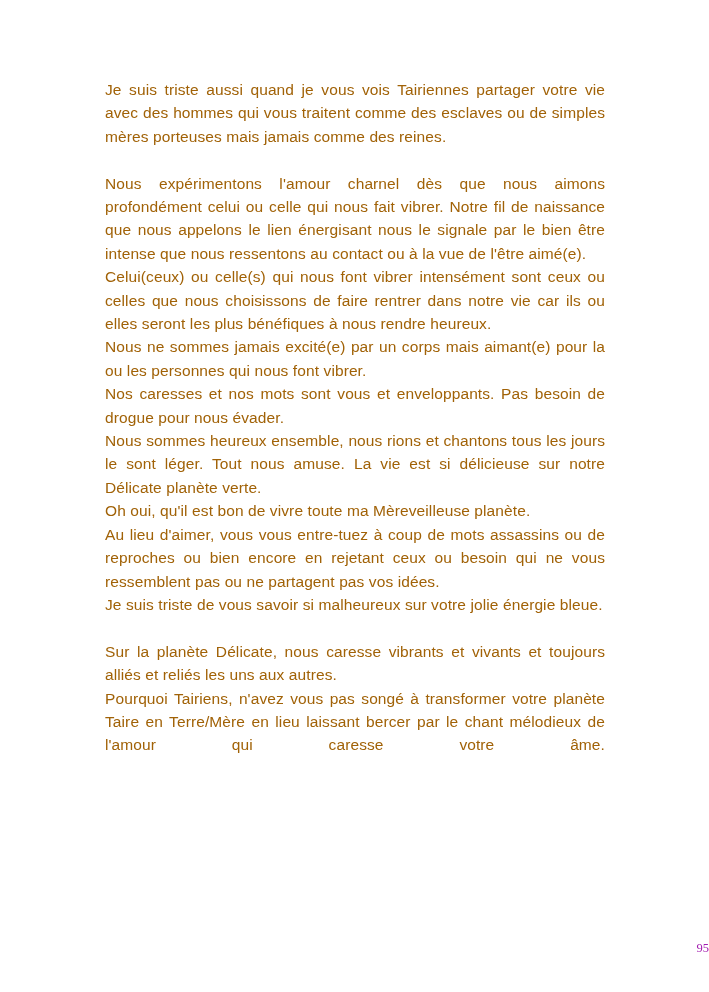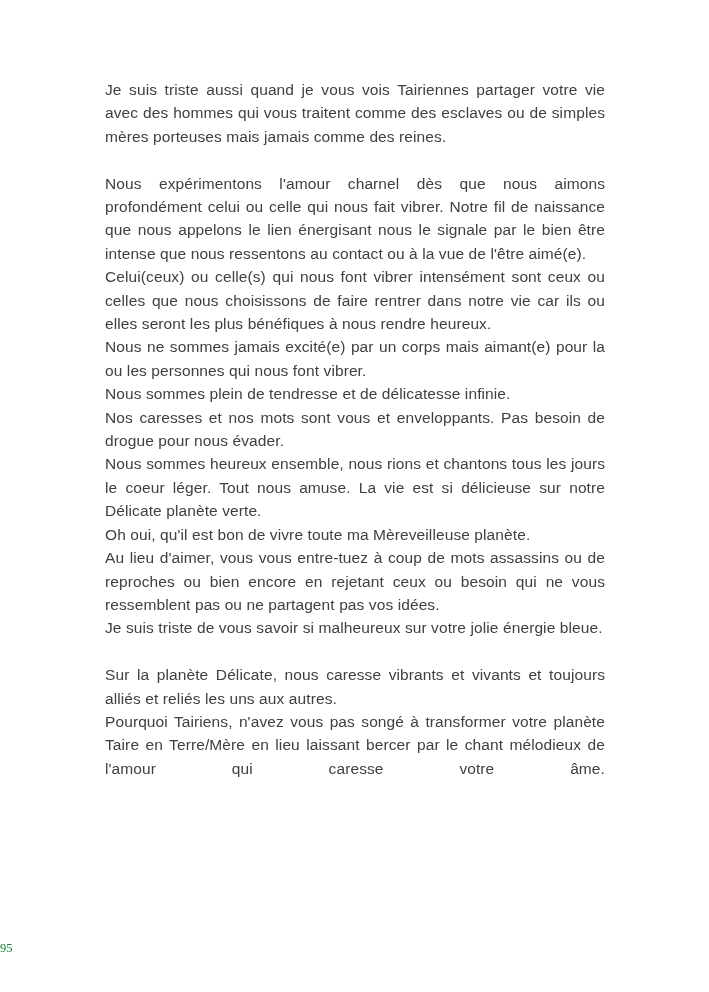--- a/index.html
+++ b/index.html
@@ -14,59 +14,58 @@
     margin: 0 auto;
     background: #ffffff;
     overflow: hidden;
     font-family: "Liberation Sans", "DejaVu Sans", sans-serif;
   }
   .text-block {
     position: absolute;
     top: 78px;
     left: 105px;
     width: 500px;
-    color: #404040;
+    color: #a16207;
     font-size: 15.5px;
     line-height: 23.4px;
     font-weight: 400;
     letter-spacing: 0.1px;
   }
   .para {
     margin: 0;
     text-align: justify;
   }
   .para.gap-after {
     margin-bottom: 23.4px;
   }
   .para.justify-last {
     text-align-last: justify;
   }
   .page-number {
     position: absolute;
     bottom: 36px;
     left: 0;
     width: 100%;
-    text-align: left;
+    text-align: right;
     font-family: "Liberation Serif", "DejaVu Serif", serif;
     font-size: 12.5px;
-    color: #15803d;
+    color: #a21caf;
   }
 </style>
 </head>
 <body>
 
 <div class="page">
   <div class="text-block">
     <p class="para gap-after">Je suis triste aussi quand je vous vois Tairiennes partager votre vie avec des hommes qui vous traitent comme des esclaves ou de simples mères porteuses mais jamais comme des reines.</p>
     <p class="para">Nous expérimentons l'amour charnel dès que nous aimons profondément celui ou celle qui nous fait vibrer. Notre fil de naissance que nous appelons le lien énergisant nous le signale par le bien être intense que nous ressentons au contact ou à la vue de l'être aimé(e).</p>
     <p class="para">Celui(ceux) ou celle(s) qui nous font vibrer intensément sont ceux ou celles que nous choisissons de faire rentrer dans notre vie car ils ou elles seront les plus bénéfiques à nous rendre heureux.</p>
     <p class="para">Nous ne sommes jamais excité(e) par un corps mais aimant(e) pour la ou les personnes qui nous font vibrer.</p>
-    <p class="para">Nous sommes plein de tendresse et de délicatesse infinie.</p>
     <p class="para">Nos caresses et nos mots sont vous et enveloppants. Pas besoin de drogue pour nous évader.</p>
-    <p class="para">Nous sommes heureux ensemble, nous rions et chantons tous les jours le coeur léger. Tout nous amuse. La vie est si délicieuse sur notre Délicate planète verte.</p>
+    <p class="para">Nous sommes heureux ensemble, nous rions et chantons tous les jours le sont léger. Tout nous amuse. La vie est si délicieuse sur notre Délicate planète verte.</p>
     <p class="para">Oh oui, qu'il est bon de vivre toute ma Mèreveilleuse planète.</p>
     <p class="para">Au lieu d'aimer, vous vous entre-tuez à coup de mots assassins ou de reproches ou bien encore en rejetant ceux ou besoin qui ne vous ressemblent pas ou ne partagent pas vos idées.</p>
     <p class="para gap-after">Je suis triste de vous savoir si malheureux sur votre jolie énergie bleue.</p>
     <p class="para">Sur la planète Délicate, nous caresse vibrants et vivants et toujours alliés et reliés les uns aux autres.</p>
     <p class="para justify-last">Pourquoi Tairiens, n'avez vous pas songé à transformer votre planète Taire en Terre/Mère en lieu laissant bercer par le chant mélodieux de l'amour qui caresse votre âme.</p>
   </div>
   <div class="page-number">95</div>
 </div>
 
 </body></html>

